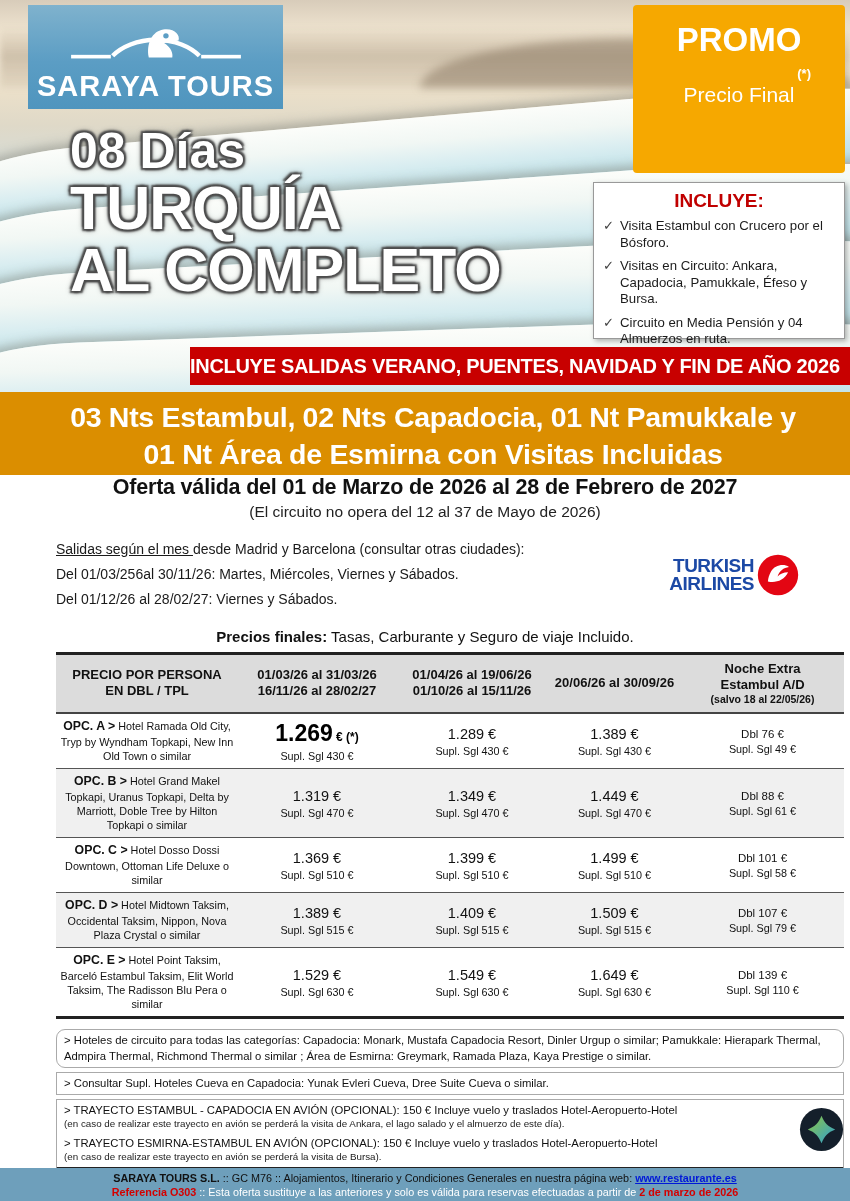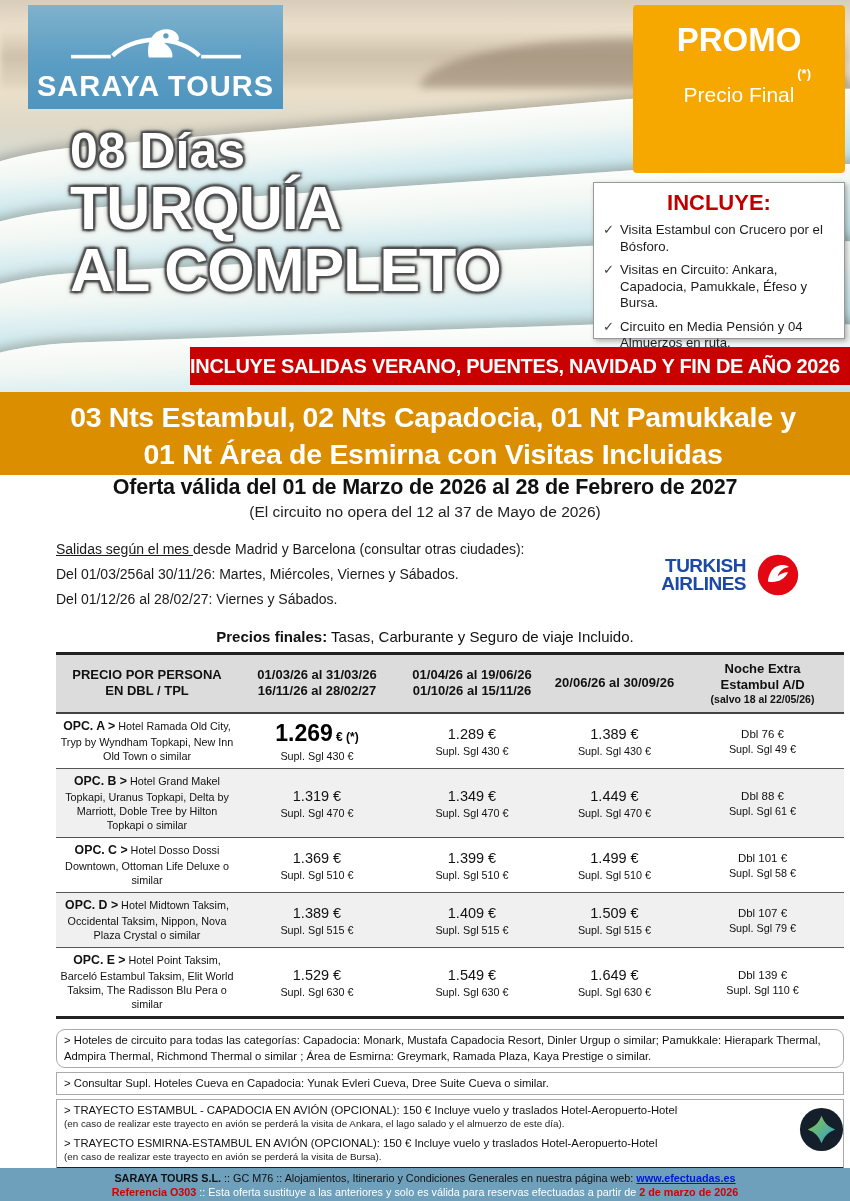--- a/index.html
+++ b/index.html
@@ -35,39 +35,39 @@
   .promo-box { position:absolute; left:633px; top:5px; width:212px; height:168px;
     background:#F6A800; border-radius:4px; color:#fff; text-align:center; }
   .promo-label { font-size:33px; font-weight:bold; margin-top:16px; }
   .promo-star { font-size:13px; font-weight:bold; text-align:right; padding-right:34px; margin-top:8px; line-height:1; }
   .promo-price { font-size:46px; font-weight:bold; line-height:.95; }
   .promo-cur { font-size:24px; font-weight:bold; }
   .promo-sub { font-size:21px; font-weight:normal; margin-top:3px; }
 
   .incluye-box { position:absolute; left:593px; top:182px; width:252px; height:157px;
     background:#fff; border:1px solid #999; box-shadow:2px 2px 5px rgba(0,0,0,.3); padding:7px 9px 0 9px; }
-  .incluye-title { color:#C00000; font-size:22px; font-weight:bold; text-align:center; margin-bottom:6px; }
+  .incluye-title { color:#C00000; font-size:19px; font-weight:bold; text-align:center; margin-bottom:6px; }
   .inc-item { display:flex; gap:6px; font-size:13.2px; color:#1c1c1c; line-height:1.25; margin-bottom:7px; }
   .inc-check { color:#444; flex:0 0 auto; }
 
   .red-banner { position:absolute; left:190px; top:347px; width:660px; height:38px;
     background:#C80000; color:#fff; font-weight:bold; font-size:20px; line-height:38px; letter-spacing:-.3px; }
 
   
   .orange-banner { width:850px; height:83px; background:#DB8E00; color:#fff; text-align:center;
     font-weight:bold; font-size:28.5px; line-height:1.3; padding-top:7px; letter-spacing:-.3px;padding-left:16px; }
 
   
   .offer-title { text-align:center; font-size:21.5px; font-weight:bold; color:#111; letter-spacing:-.2px; }
   .offer-sub { text-align:center; font-size:15.5px; color:#222; margin-top:3px; }
 
   .salidas-row { display:flex; justify-content:space-between; align-items:center; margin:16px 50px 0 56px; }
   .salidas { font-size:14px; color:#1a1a1a; line-height:1.8; }
   .u { text-decoration:underline; }
-  .ta-logo { display:flex; align-items:center; gap:10px; }
+  .ta-logo { display:flex; align-items:center; gap:2px; }
   .ta-text { color:#1C49A5; font-weight:bold; font-size:19px; line-height:.95; letter-spacing:-.5px; text-align:right; }
 
   .prices-note { text-align:center; font-size:15px; color:#111; margin-top:15px; }
 
   table.price-table { margin:7px 6px 0 56px; width:788px; border-collapse:collapse; table-layout:fixed; }
   .price-table th { background:#DCDCDC; border-top:3px solid #222; border-bottom:2px solid #444;
     font-size:13px; color:#111; padding:6px 3px; line-height:1.25; font-weight:bold; }
   .price-table th .small { font-size:10.5px; font-weight:bold; }
   .price-table td { border-bottom:1.5px solid #555; padding:5px 4px; vertical-align:middle; text-align:center; }
   .price-table tr.last td { border-bottom:3px solid #222; }
@@ -317,21 +317,21 @@
   <div class="fn-box last">
     <div>&gt; TRAYECTO ESTAMBUL - CAPADOCIA EN AVIÓN (OPCIONAL): 150 € Incluye vuelo y traslados Hotel-Aeropuerto-Hotel</div>
     <div class="fn-small">(en caso de realizar este trayecto en avión se perderá la visita de Ankara, el lago salado y el almuerzo de este día).</div>
     <div class="fn-gap">&gt; TRAYECTO ESMIRNA-ESTAMBUL EN AVIÓN (OPCIONAL): 150 € Incluye vuelo y traslados Hotel-Aeropuerto-Hotel</div>
     <div class="fn-small">(en caso de realizar este trayecto en avión se perderá la visita de Bursa).</div>
   </div>
 
   <div class="para"><b>SERVICIOS INCLUIDOS:</b><span> Vuelos en clase Turista. // 03 Nts Estambul en A/D + 02 Nts Capadocia M/P + 01 Nt Pamukkale M/P + 01 Nt Área de Esmirna en M/P (total de 04 cenas) + 04 Almuerzos en restaurante local en ruta. // Trayectos: Estambul - Capadocia y Esmirna - Estambul por carretera. // Traslados en autobus o minibus según número de participantes. // Visitas según itinerario. // Guía de habla hispana durante las visitas. // Tasas, Carburante y Seguro de viaje: 250 € (neto).</span></div>
 
   <div class="footer">
-    <div><b>SARAYA TOURS S.L.</b><span> :: GC M76 ::  Alojamientos, Itinerario y Condiciones Generales en nuestra página web:  </span><a href="#">www.efectuadas.es</a></div>
+    <div><b>SARAYA TOURS S.L.</b><span> :: GC M76 ::  Alojamientos, Itinerario y Condiciones Generales en nuestra página web:  </span><a href="#">www.restaurante.es</a></div>
     <div><span class="f-red">Referencia O303</span><span class="f-white"> :: Esta oferta sustituye a las anteriores y solo es válida para reservas efectuadas a partir de </span><span class="f-red">2 de marzo de 2026</span></div>
   </div>
 
   <div class="badge">
     <svg width="47" height="47" viewBox="0 0 48 48">
       <defs>
         <linearGradient id="g1" x1="0" y1="0" x2="1" y2="1">
           <stop offset="0" stop-color="#8ec641"></stop>
           <stop offset="1" stop-color="#2e9fd4"></stop>
         </linearGradient>

